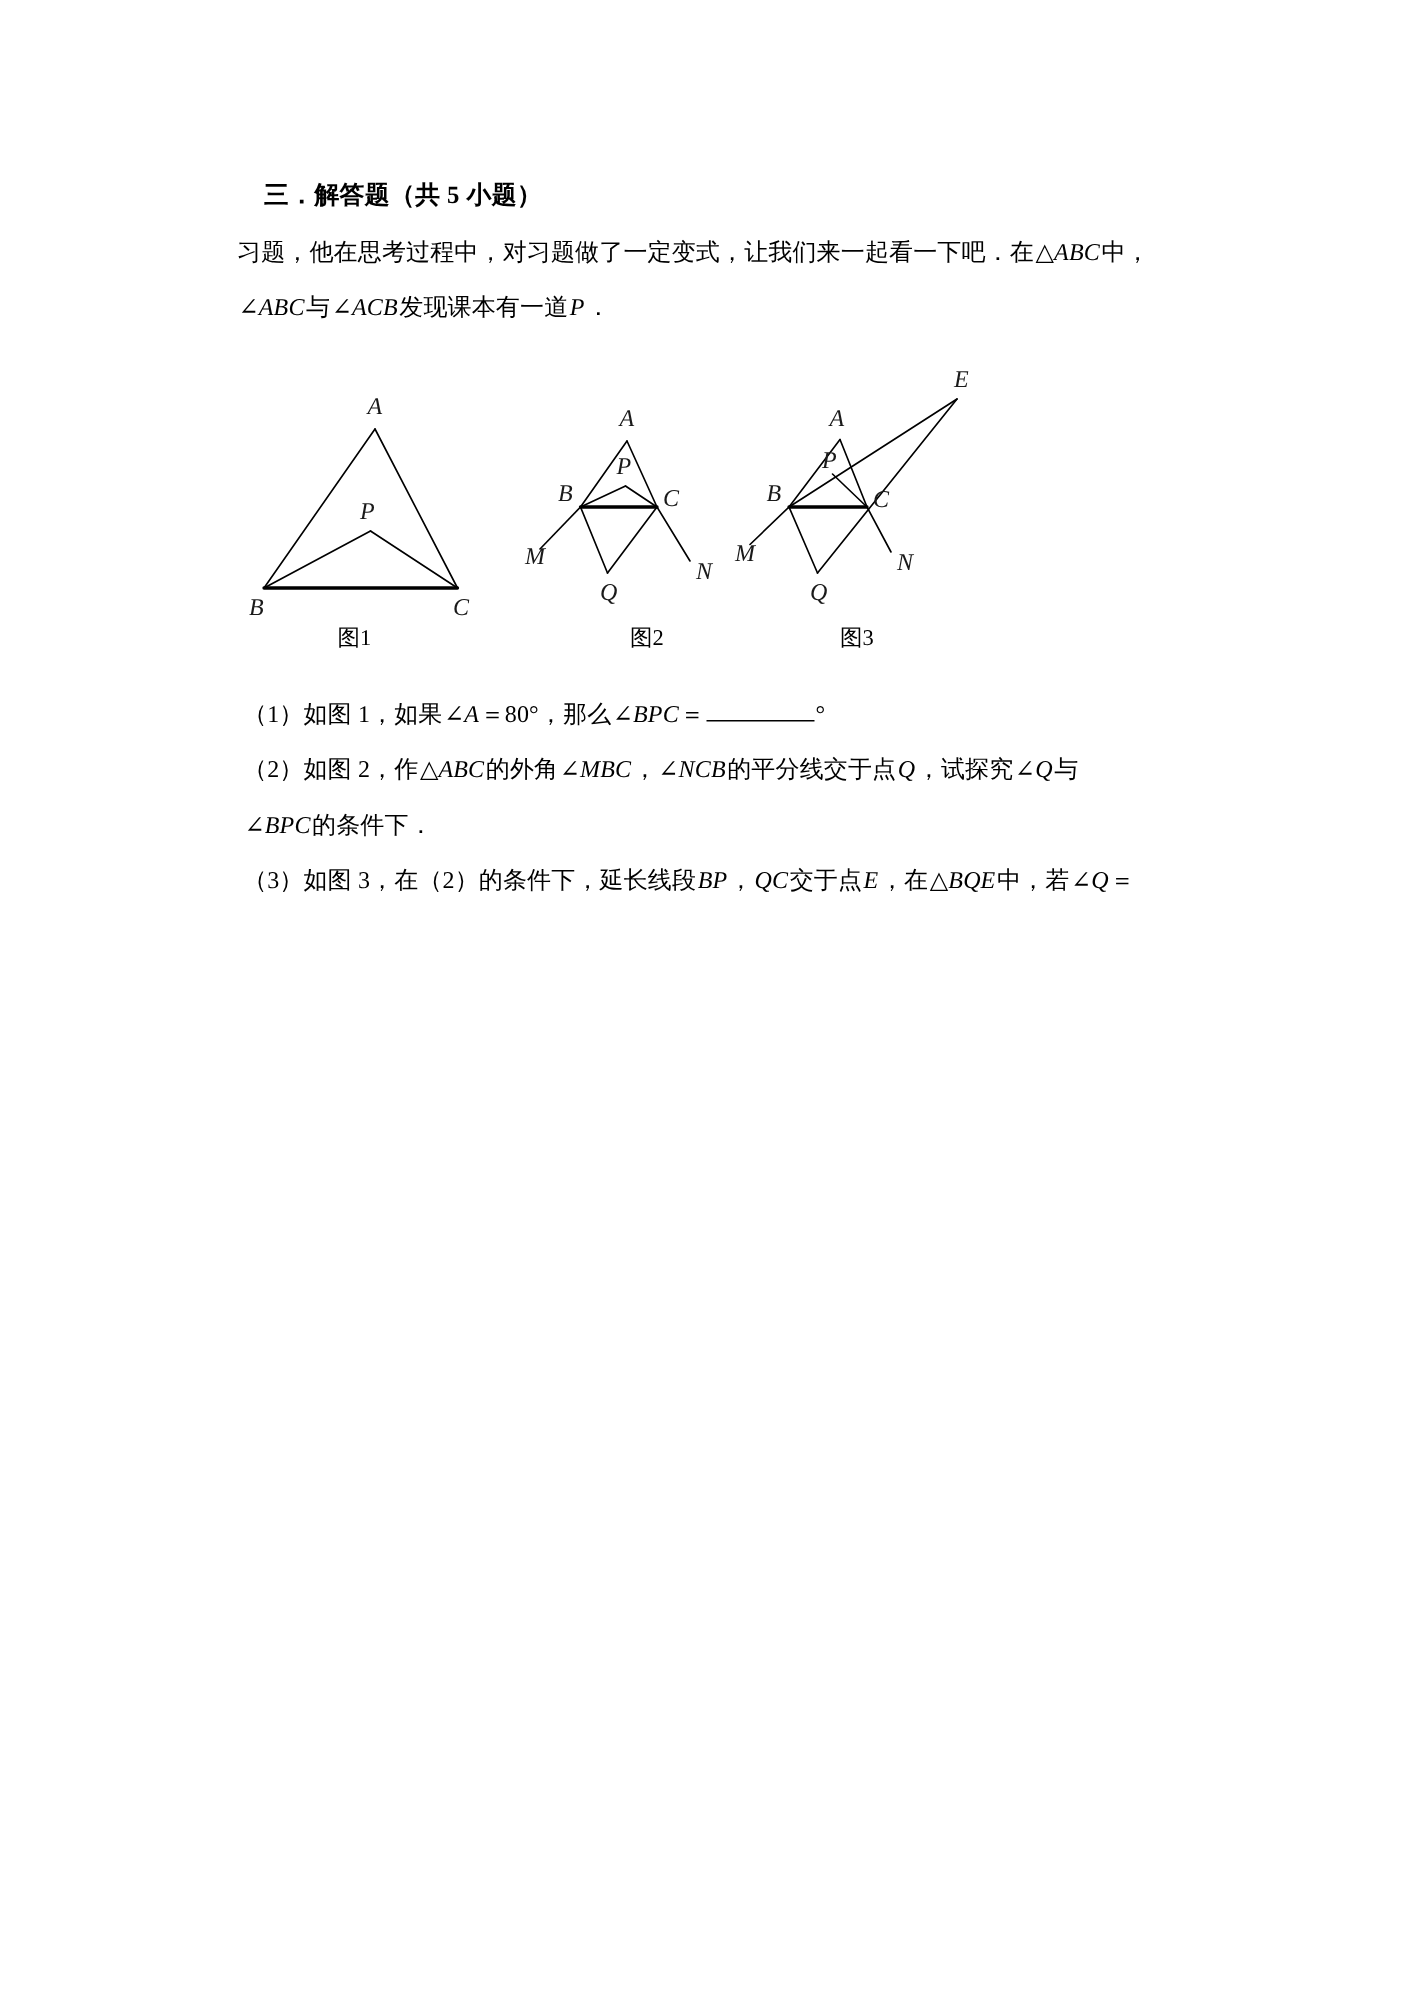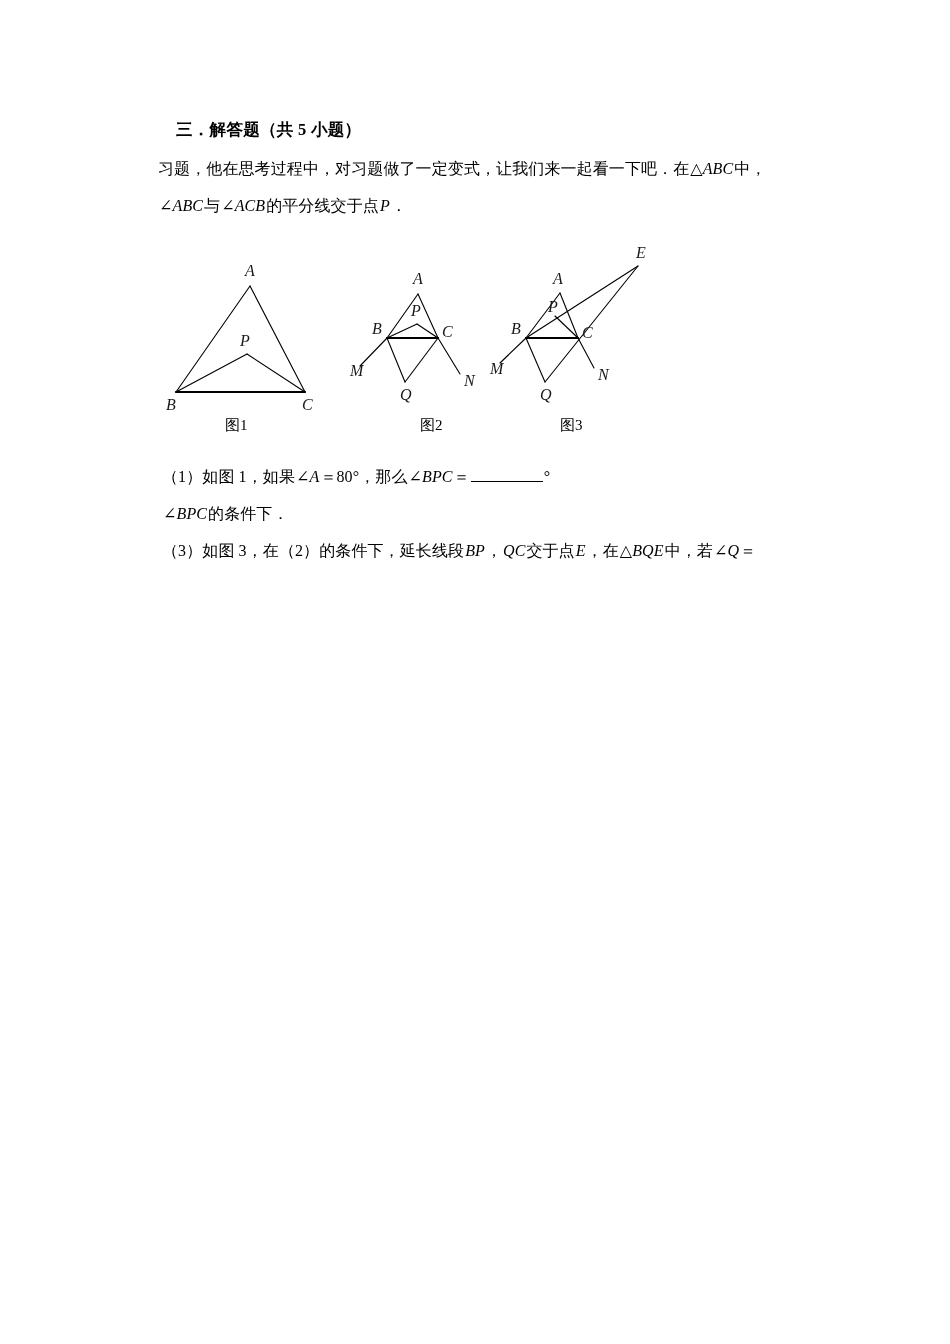--- a/index.html
+++ b/index.html
@@ -100,21 +100,21 @@
 
 <div class="page">
 
   <div class="section-heading">三．解答题（共 5 小题）</div>
 
   <div class="qblock">
     <div class="qline indent">
       <span>习题，他在思考过程中，对习题做了一定变式，让我们来一起看一下吧．在</span><span class="mi">△ABC</span><span>中，</span>
     </div>
     <div class="qline indent">
-      <span class="mi">∠ABC</span><span>与</span><span class="mi">∠ACB</span><span>的平分线交于点</span><span class="mi">P</span><span>．</span>
+      <span class="mi">∠ABC</span><span>与</span><span class="mi">∠ACB</span><span>发现课本有一道</span><span class="mi">P</span><span>．</span>
     </div>
   </div>
 
   <div class="figures">
     <svg width="950" height="200" viewBox="0 0 950 200">
       <g id="figs-layer">
           <g transform="translate(160,0)">
             <line x1="90" y1="40" x2="16" y2="146" stroke="#000000" stroke-width="1.1" stroke-linecap="round"></line>
             <line x1="90" y1="40" x2="145" y2="146" stroke="#000000" stroke-width="1.1" stroke-linecap="round"></line>
             <line x1="16" y1="146" x2="145" y2="146" stroke="#000000" stroke-width="2.2" stroke-linecap="round"></line>
@@ -168,20 +168,23 @@
     <div class="figcaption" style="left:420px; top:170px;text-align:right;">图2</div>
     <div class="figcaption" style="left:560px; top:170px;">图3</div>
   </div>
 
   <div class="subq">
 
     <div class="qline indent">
       <span>（1）</span><span>如图 1，如果</span><span class="mi">∠A</span><span class="mn">＝80°</span><span>，那么</span><span class="mi">∠BPC</span><span class="mn">＝</span><span class="blank-fill"></span><span class="mn">°</span>
     </div>
 
+    <div class="qline indent">
+      <span>（2）</span><span>如图 2，作</span><span class="mi">△ABC</span><span>的外角</span><span class="mi">∠MBC</span><span>，</span><span class="mi">∠NCB</span><span>的平分线交于点</span><span class="mi">Q</span><span>，试探究</span><span class="mi">∠Q</span><span>与</span>
+    </div>
 
     <div class="qline indent">
       <span class="mi">∠BPC</span><span>的条件下．</span>
     </div>
 
     <div class="qline indent">
       <span>（3）</span><span>如图 3，在（2）的条件下，延长线段</span><span class="mi">BP</span><span>，</span><span class="mi">QC</span><span>交于点</span><span class="mi">E</span><span>，在</span><span class="mi">△BQE</span><span>中，若</span><span class="mi">∠Q</span><span class="mn">＝</span>
     </div>
 
 

